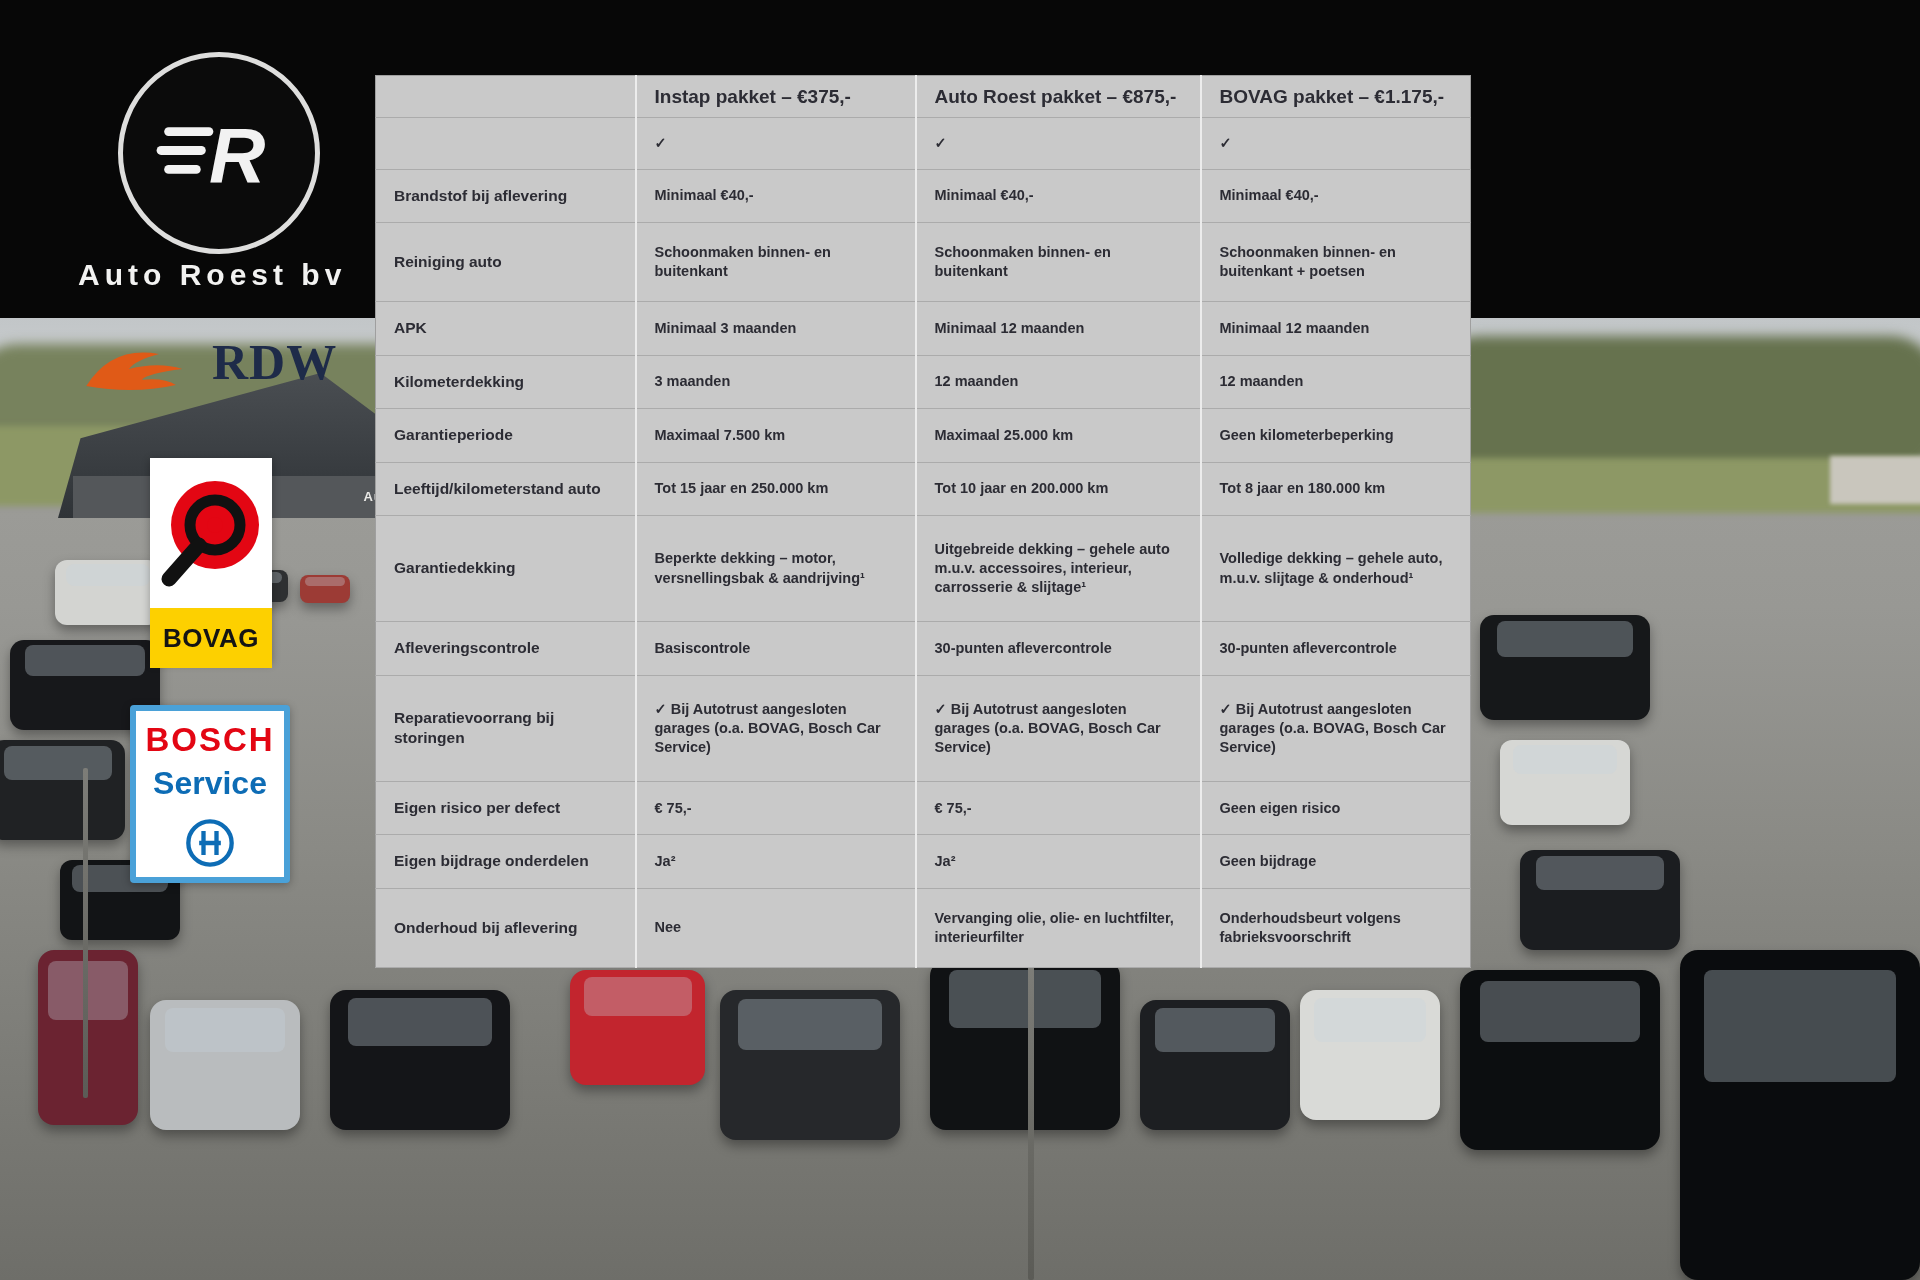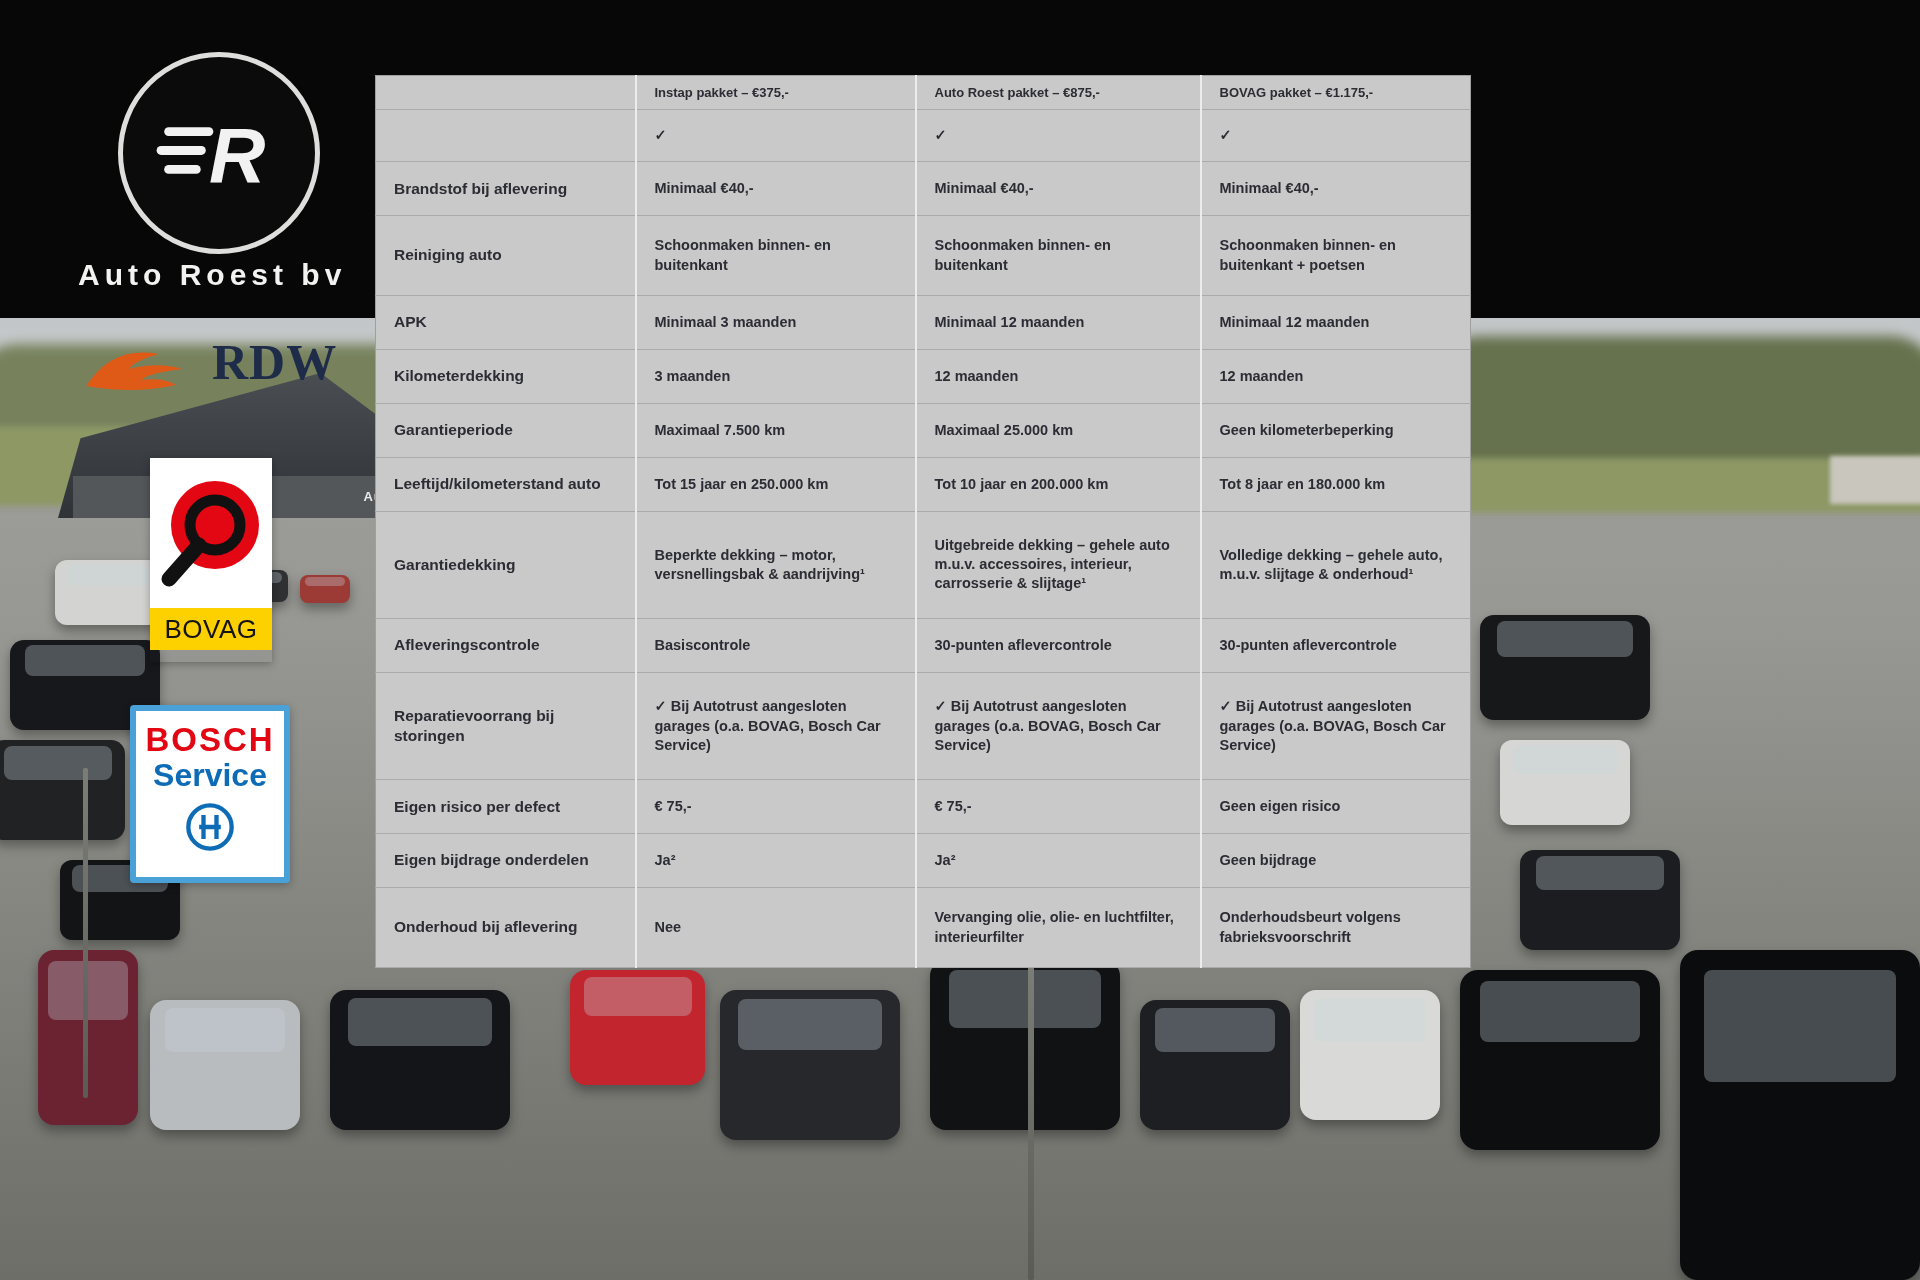--- a/index.html
+++ b/index.html
@@ -32,38 +32,38 @@
   .brand-name{position:absolute;left:78px;top:258px;width:284px;text-align:left;color:#f2f2f1;
               font-size:30px;font-weight:700;letter-spacing:5px;white-space:nowrap;}
 
   
   .rdw{position:absolute;left:82px;top:333px;width:260px;height:96px;display:flex;align-items:flex-start;z-index:5;}
   .rdw svg{width:128px;height:72px;flex:none;margin-right:2px;}
   .rdw .rdw-text{font-family:"Liberation Serif",serif;font-weight:700;font-size:50px;color:#1e2b49;letter-spacing:1px;}
 
   .bovag{position:absolute;left:150px;top:458px;width:122px;height:204px;z-index:5;box-shadow:0 2px 8px rgba(0,0,0,.3);}
   .bovag-top{width:100%;height:150px;background:#ffffff;display:flex;align-items:center;justify-content:center;}
-  .bovag-band{width:100%;height:42px;background:var(--bovag-yellow,#fdd000);display:flex;align-items:center;justify-content:center;
-              font-size:26px;font-weight:400;color:#141414;letter-spacing:.5px;}
+  .bovag-band{width:100%;height:60px;background:var(--bovag-yellow,#fdd000);display:flex;align-items:center;justify-content:center;
+              font-size:26px;font-weight:700;color:#141414;letter-spacing:.5px;}
 
   .bosch{position:absolute;left:130px;top:705px;width:160px;height:178px;background:#ffffff;border:6px solid #4aa1d8;
          border-radius:4px;box-sizing:border-box;z-index:5;display:flex;flex-direction:column;align-items:center;
-         padding-top:12px;box-shadow:0 2px 8px rgba(0,0,0,.3);}
+         padding-top:12px;box-shadow:0 2px 8px rgba(0,0,0,.3);gap:8px;}
   .bosch-word{color:var(--bosch-red,#e30613);font-size:33px;font-weight:800;letter-spacing:2px;line-height:1;}
   .bosch-service{color:var(--bosch-blue,#0d6cb5);font-size:32px;font-weight:700;line-height:1.1;margin-top:2px;}
   .bosch-symbol{margin-top:8px;}
 
   
   .pkg-table{position:absolute;left:375px;top:75px;width:1095px;height:893px;z-index:6;
              border-collapse:collapse;table-layout:fixed;background:var(--table-bg,#c9c9c9);
              border:1px solid #9f9f9f;color:var(--table-text,#2c2c34);}
   .pkg-table th,.pkg-table td{border-right:2px solid #ececec;border-bottom:1px solid #ababab;
              padding:8px 14px 8px 18px;text-align:left;vertical-align:middle;font-weight:700;line-height:1.32;}
   .pkg-table th:last-child,.pkg-table td:last-child{border-right:none;}
-  .pkg-table thead th{font-size:13px;border-radius:10px;}
+  .pkg-table thead th{font-size:19px;border-radius:10px;}
   .pkg-table tbody th{font-size:15.5px;margin-top:24px;}
   .pkg-table tbody td{font-size:14.5px;}
 </style>
 </head>
 <body>
 
 <div id="screen">
 
   <div class="photo">
     <div class="sky"></div>

